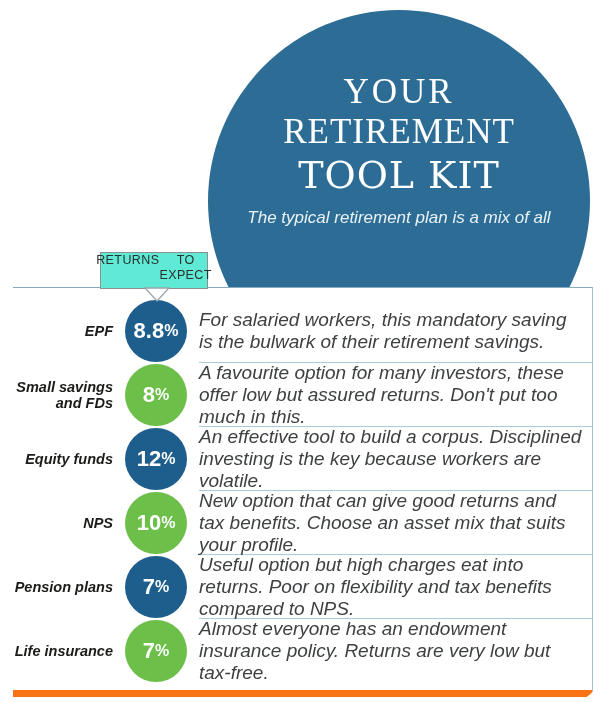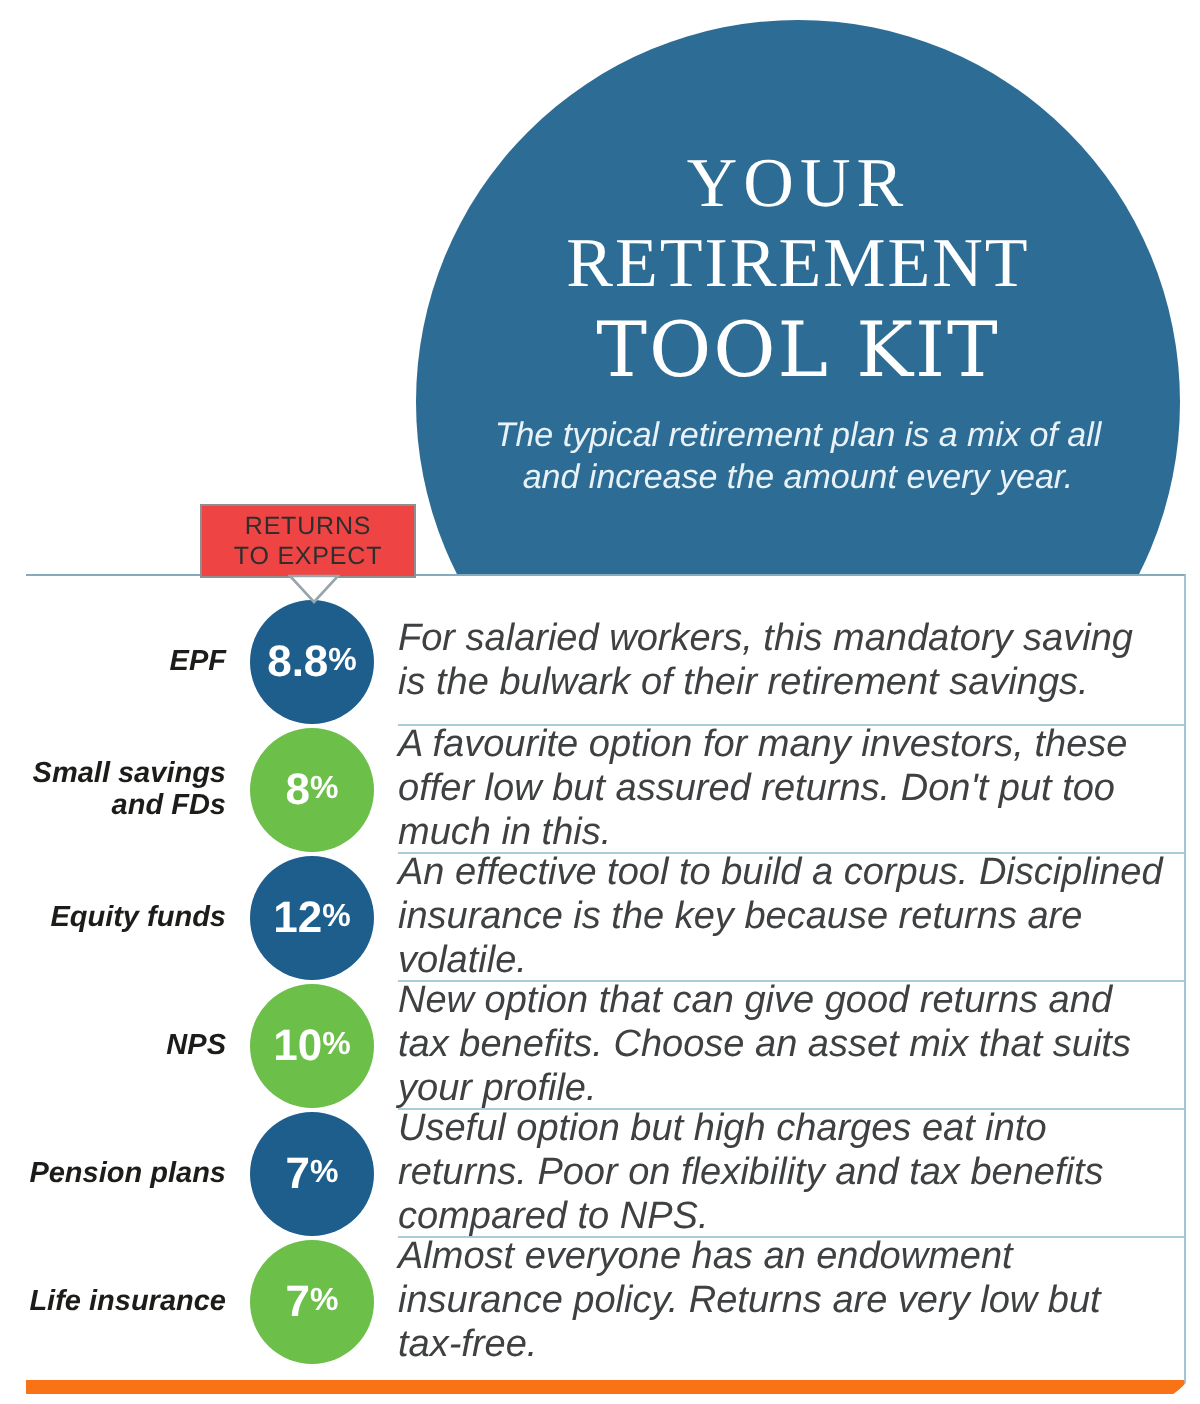--- a/index.html
+++ b/index.html
@@ -12,22 +12,22 @@
   .hero-text{position:absolute;left:208px;top:0;width:382px;text-align:center;color:#ffffff;}
   .title-line1{margin-top:72px;font-family:"Liberation Serif",serif;font-size:35px;
                line-height:40px;letter-spacing:3px;font-weight:400;}
   .title-line2{font-family:"Liberation Serif",serif;font-size:35px;line-height:40px;
                letter-spacing:1px;font-weight:400;}
   .title-line3{font-family:"DejaVu Serif",serif;font-size:38px;line-height:47px;
                letter-spacing:1px;font-weight:400;}
   .hero-sub{margin-top:8px;font-style:italic;font-size:17px;line-height:21px;color:#e9f2f7;}
 
   
-  .returns-box{position:absolute;left:100px;top:252px;width:106px;height:35px;background:#ef4444;
-               border:1px solid #8f8f8f;z-index:3;display:flex;flex-direction:column;
+  .returns-box{position:absolute;left:100px;top:252px;width:106px;height:35px;background:#5eead4;
+               border:1px solid #8f8f8f;z-index:3;display:flex;flex-direction:row;
                justify-content:center;text-align:center;font-size:12.5px;line-height:15px;
                letter-spacing:0.4px;color:#2e2e2e;}
   .returns-arrow{position:absolute;left:144px;top:287px;z-index:3;}
 
   
   .rows-frame{position:absolute;left:13px;top:287px;width:580px;height:410px;box-sizing:border-box;
               border-top:1px solid #86aabf;border-right:1px solid #a3c4d4;
               border-bottom:7px solid #f97316;padding-top:11px;z-index:2;}
   .row{display:flex;height:64px;align-items:center;}
   .row-label{width:100px;text-align:right;font-weight:bold;font-style:italic;font-size:14.5px;
@@ -47,21 +47,20 @@
 <div id="page">
 
   <div class="hero-clip">
     <div class="hero-circle" style="background: rgb(45, 109, 149);"></div>
     <div class="hero-text">
       <div class="title-line1">YOUR</div>
       <div class="title-line2">RETIREMENT</div>
       <div class="title-line3">TOOL KIT</div>
       <div class="hero-sub">
         <div>The typical retirement plan is a mix of all</div>
-        <div>and increase the amount every year.</div>
       </div>
     </div>
   </div>
 
   <div class="returns-box">
     <div>RETURNS</div>
     <div>TO EXPECT</div>
   </div>
   <svg class="returns-arrow" width="26" height="16" aria-hidden="true">
     <polygon points="1,1 25,1 13,14" fill="#ffffff" stroke="#98a5ab" stroke-width="1.3"></polygon>
@@ -91,21 +90,21 @@
     </div>
 
     <div class="row">
       <div class="row-label">Equity funds</div>
       <div class="row-circle-col">
         <div class="pct-circle" style="background: rgb(30, 94, 141);">
           <span class="pct-value">12</span>
             <span class="pct-unit">%</span>
         </div>
       </div>
-      <div class="row-desc">An effective tool to build a corpus. Disciplined insurance is the key because returns are volatile.</div>
+      <div class="row-desc">An effective tool to build a corpus. Disciplined investing is the key because workers are volatile.</div>
     </div>
 
     <div class="row">
       <div class="row-label">NPS</div>
       <div class="row-circle-col">
         <div class="pct-circle" style="background: rgb(108, 191, 73);">
           <span class="pct-value">10</span>
             <span class="pct-unit">%</span>
         </div>
       </div>

